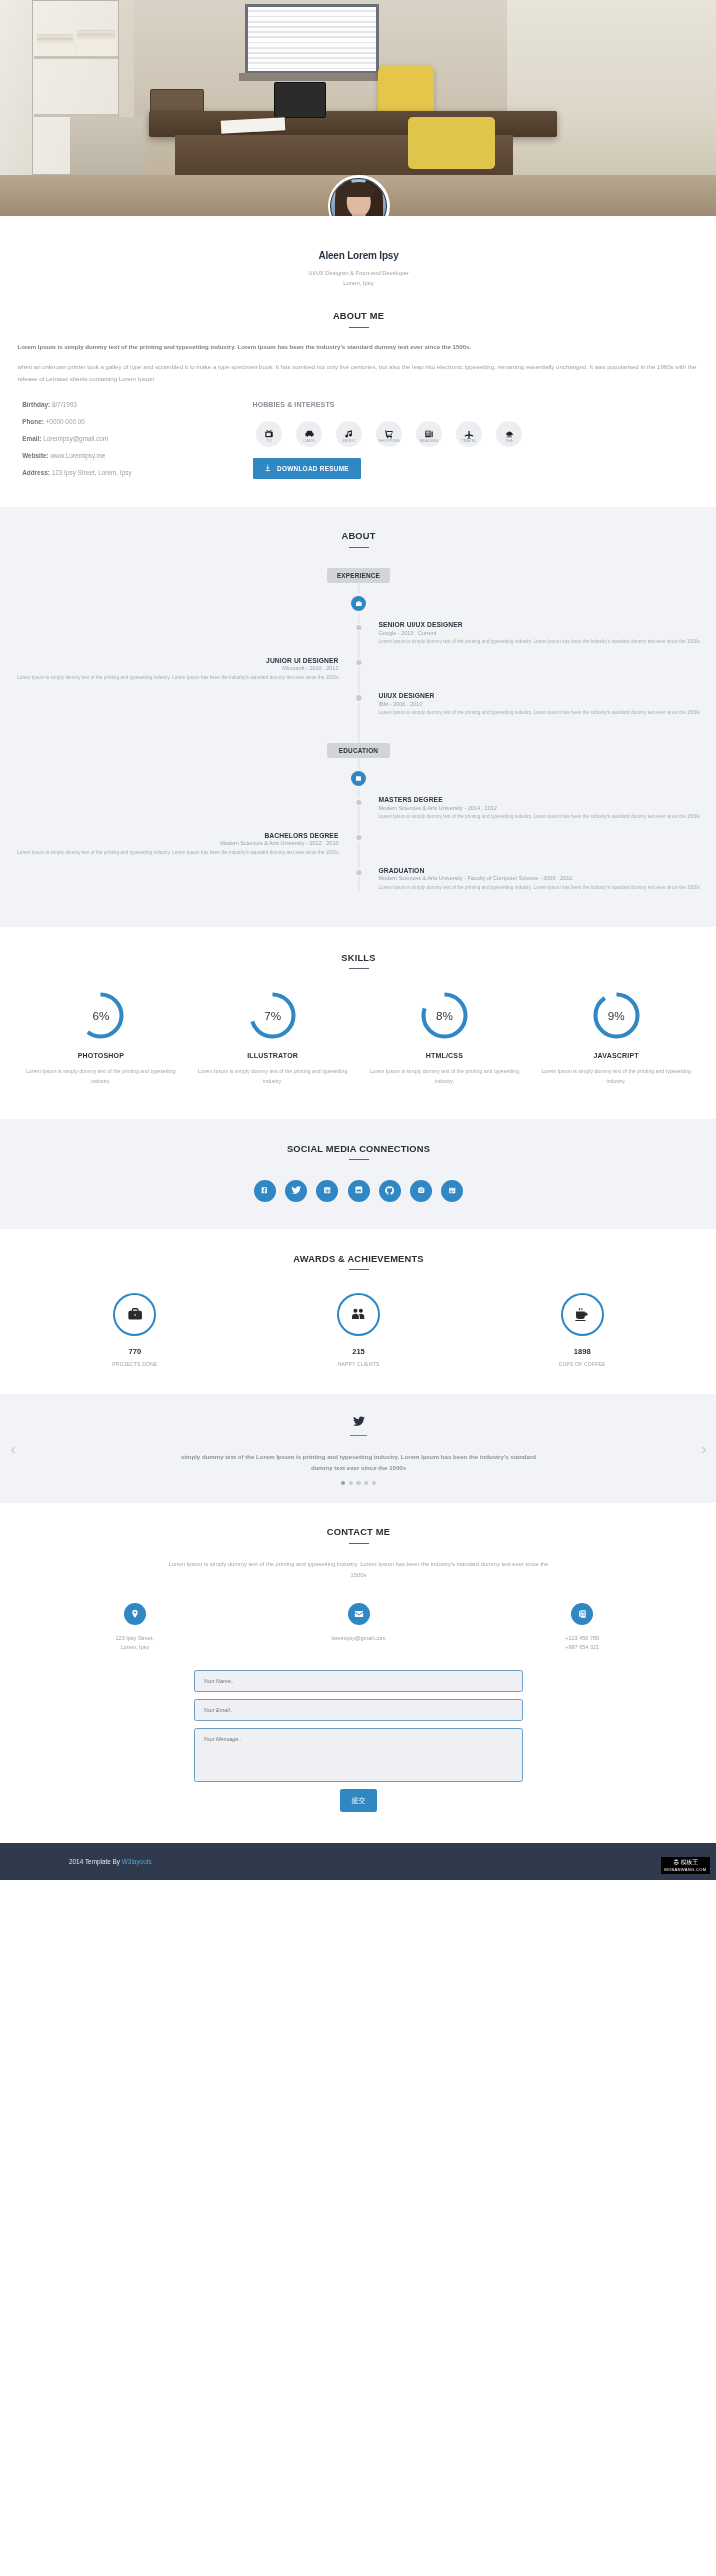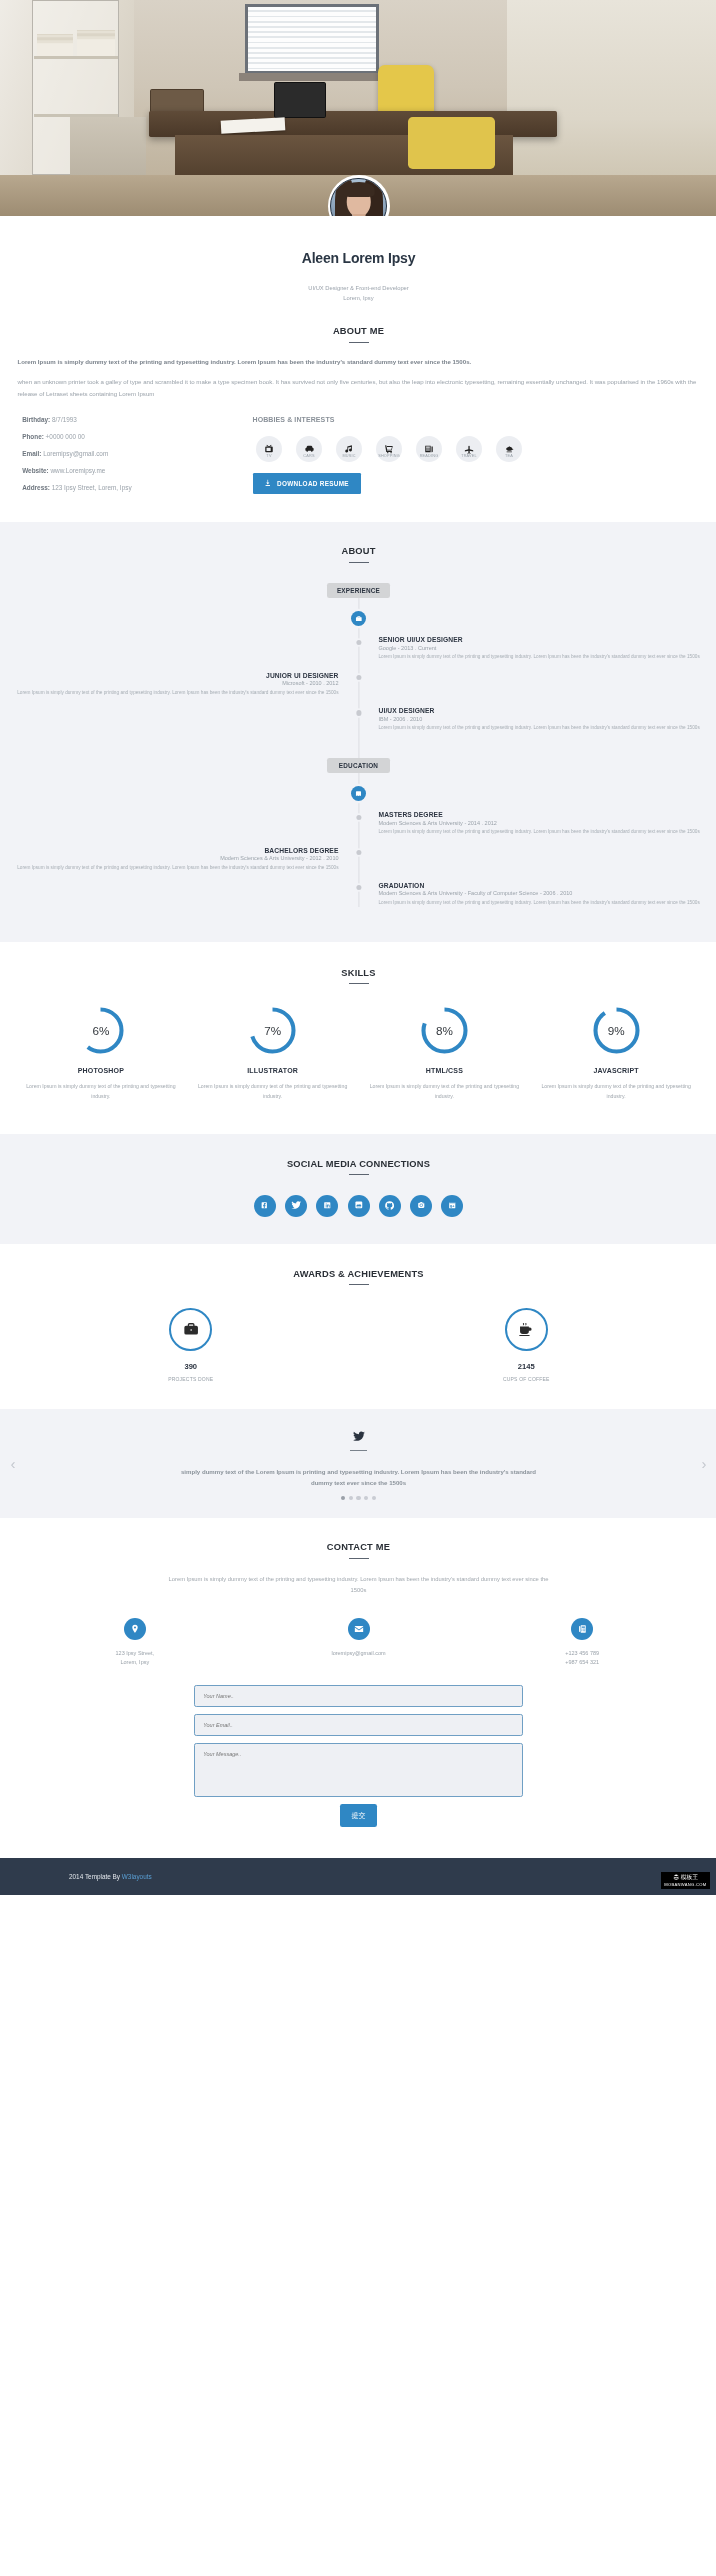--- a/index.html
+++ b/index.html
@@ -67,22 +67,22 @@
   }
   .av-hairL{position:absolute;left:3.5px;top:1.2px;width:17.5px;height:50px;background:#3a2a20;border-radius:40% 10% 30% 30%;}
   .av-hairR{position:absolute;right:2.3px;top:1.2px;width:18.6px;height:51px;background:#34241b;border-radius:10% 40% 30% 30%;}
   .av-face{position:absolute;left:50%;top:8.2px;transform:translateX(-50%);width:24.5px;height:30px;background:#e0b9a0;border-radius:48% 48% 50% 50%;}
   .av-hairTop{position:absolute;left:50%;top:3.5px;transform:translateX(-50%);width:31px;height:15px;background:#3a2a20;border-radius:50% 50% 20% 20%;}
   .av-neck{position:absolute;left:50%;top:35px;transform:translateX(-50%);width:13px;height:9.3px;background:#d2a98f;}
 
   
   .namecard { text-align:center; padding: 34px 0 15px; background:#fff; }
   .name {
-    font-size: 14px; font-weight: 700; color:#2a3644;
-    letter-spacing:-0.2px; margin-bottom:17px;
+    font-size: 10px; font-weight: 700; color:#2a3644;
+    letter-spacing:-0.2px; margin-bottom:7px;
   }
   .subtitle { font-size: 5.8px; color:#9aa2ab; line-height:1.75; }
 
   
   .sec-title {
     text-align:center; font-size:9.3px; font-weight:700; color:#2a2f36;
     letter-spacing:0.2px; text-transform:uppercase;
   }
   .sec-rule { width:20px; height:1.2px; background:#5c6470; margin:5.2px auto 0; }
 
@@ -542,30 +542,39 @@
 <div class="awards-sec">
   <div class="sec-title">AWARDS &amp; ACHIEVEMENTS</div>
   <div class="sec-rule"></div>
   <div class="awards-row" id="awards-row">
       <div class="award">
         <div class="award-circle">
           <svg width="16.3" height="16.3" viewBox="0 0 24 24" fill="#2b2b2b">
             <path d="M9.5 3h5A2.5 2.5 0 0 1 17 5.5V7h2.5A2.5 2.5 0 0 1 22 9.5v8A2.5 2.5 0 0 1 19.5 20h-15A2.5 2.5 0 0 1 2 17.5v-8A2.5 2.5 0 0 1 4.5 7H7V5.5A2.5 2.5 0 0 1 9.5 3zm0 2a.5.5 0 0 0-.5.5V7h6V5.5a.5.5 0 0 0-.5-.5h-5zM12 12a1.2 1.2 0 1 0 0 2.4A1.2 1.2 0 0 0 12 12z"></path>
           </svg>
         </div>
-        <div class="award-num">390</div>
+        <div class="award-num">770</div>
         <div class="award-label">PROJECTS DONE</div>
+      </div>
+      <div class="award">
+        <div class="award-circle">
+          <svg width="16.3" height="16.3" viewBox="0 0 24 24" fill="#2b2b2b">
+            <path d="M8 4a3 3 0 1 1 0 6 3 3 0 0 1 0-6zm8 0a3 3 0 1 1 0 6 3 3 0 0 1 0-6zM8 11.5c2.8 0 5 1.6 5 3.6V19H3v-3.9c0-2 2.2-3.6 5-3.6zm8 0c2.8 0 5 1.6 5 3.6V19h-6.6v-3.9c0-1.1-.5-2.1-1.4-2.9.9-.2 1.9-.3 3-.3z"></path>
+          </svg>
+        </div>
+        <div class="award-num">215</div>
+        <div class="award-label">HAPPY CLIENTS</div>
       </div>
       <div class="award">
         <div class="award-circle">
           <svg width="16.3" height="16.3" viewBox="0 0 24 24" fill="#2b2b2b">
             <path d="M3 8h13v7a4 4 0 0 1-4 4H7a4 4 0 0 1-4-4V8zm13 1.6h1.6a2.4 2.4 0 1 1 0 4.8H16V9.6zM2 20.5h15V22H2v-1.5zM7 3l.8 1.6L7 6.2h1.4l.8-1.6L8.4 3H7zm3.5 0l.8 1.6-.8 1.6h1.4l.8-1.6-.8-1.6h-1.4z"></path>
           </svg>
         </div>
-        <div class="award-num">2145</div>
+        <div class="award-num">1898</div>
         <div class="award-label">CUPS OF COFFEE</div>
       </div>
     </div>
 </div>
 
 <div class="testi-sec">
   <div class="arrow left">‹</div>
   <div class="arrow right">›</div>
   <div class="testi-icon">
     <svg width="14" height="13" viewBox="0 0 24 24" fill="#2b3340">

